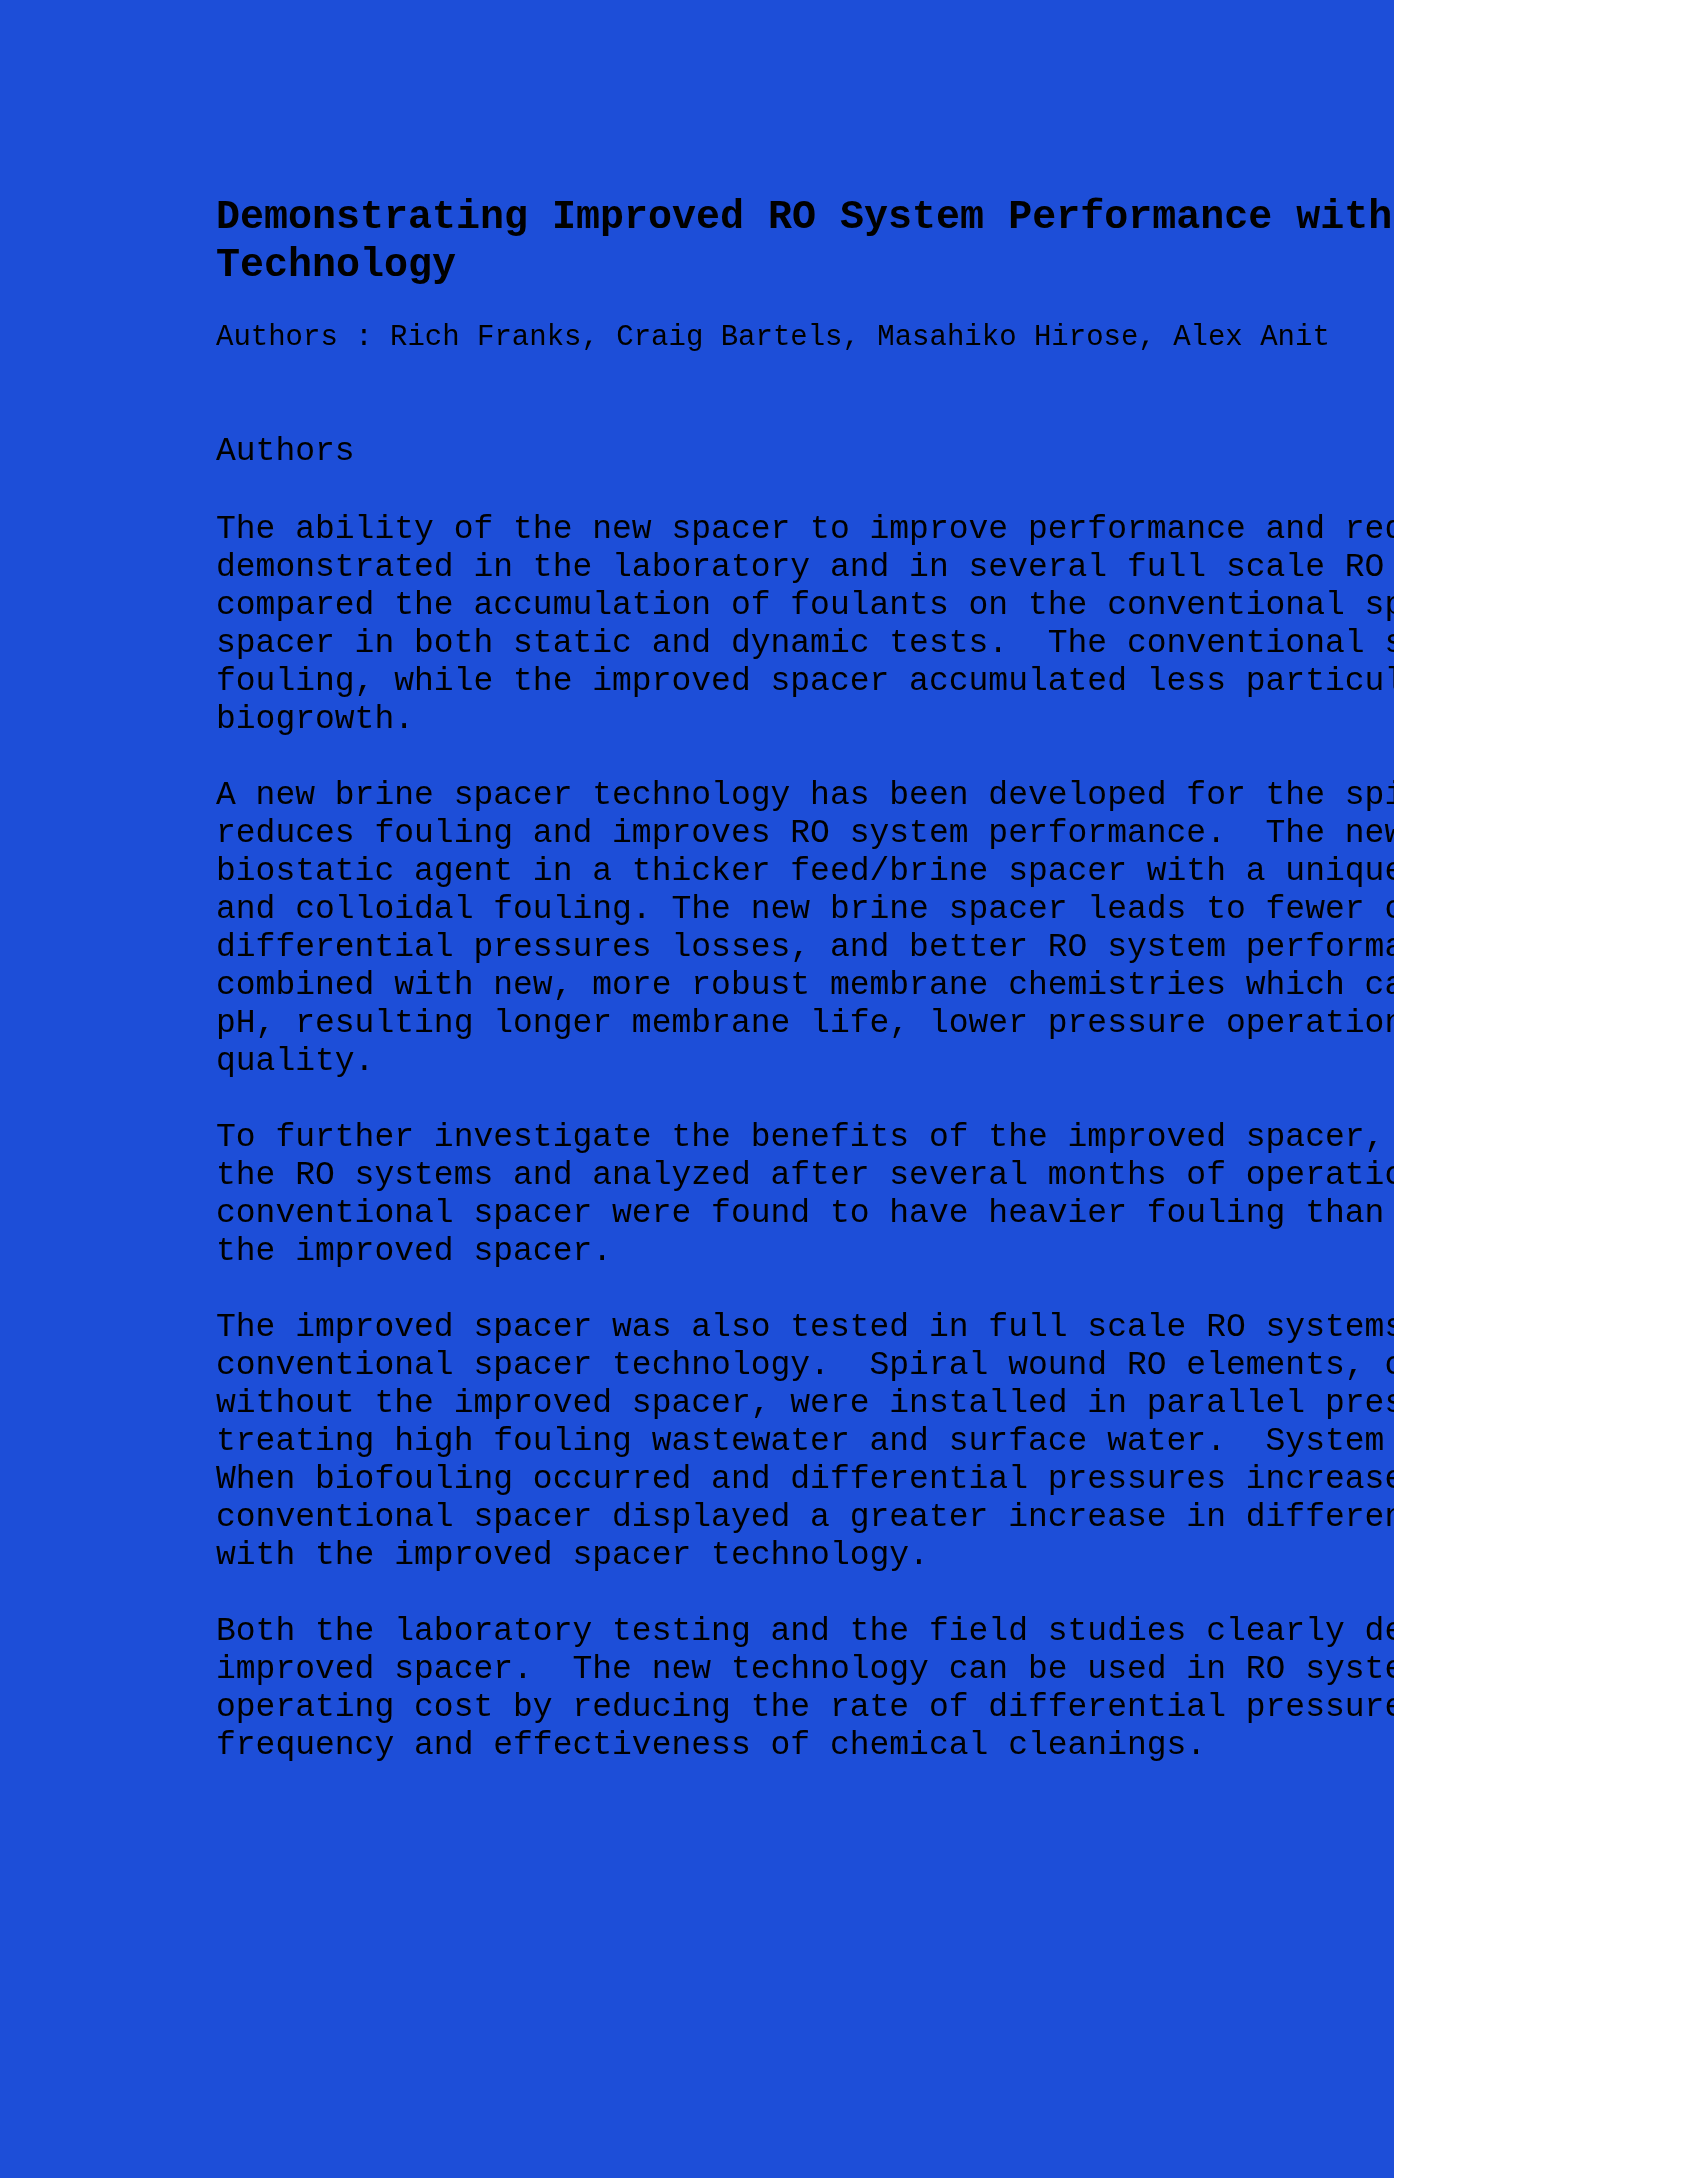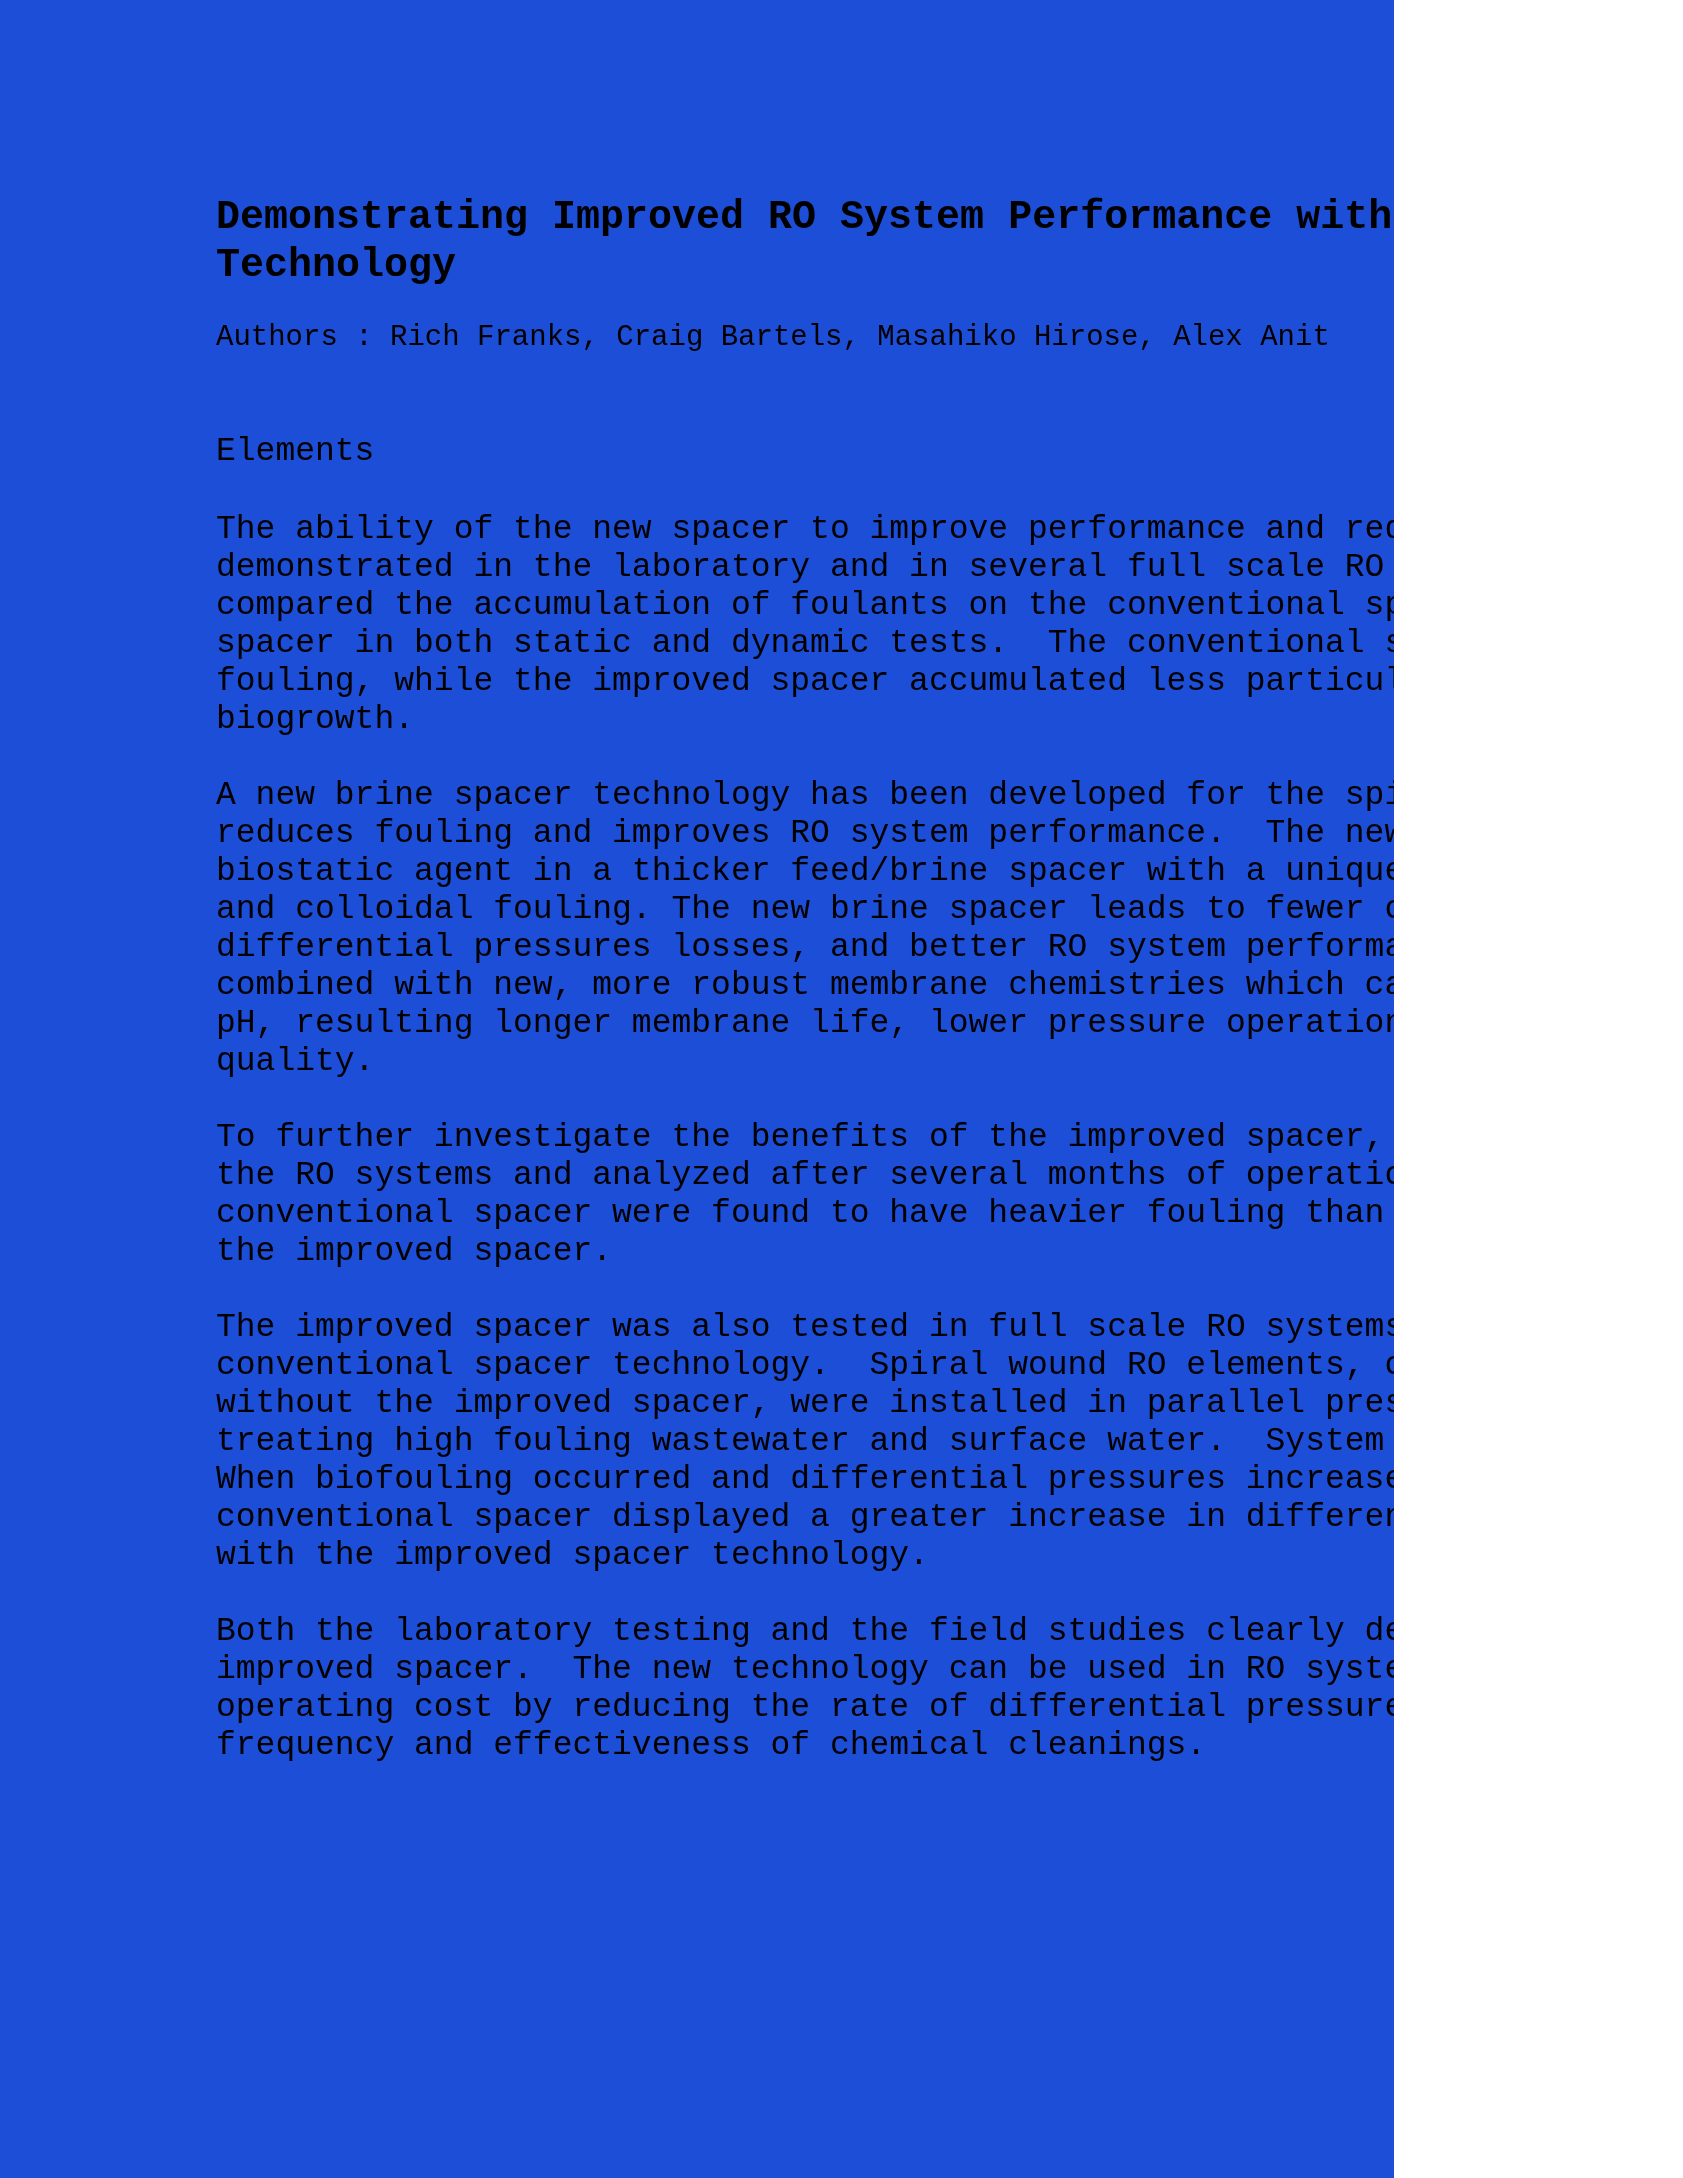--- a/index.html
+++ b/index.html
@@ -47,21 +47,21 @@
   }
 </style>
 </head>
 <body>
 
 <div class="page">
   <div class="content">
     <h1 class="title">Demonstrating Improved RO System Performance with New Low Differential (LD)
 Technology</h1>
     <p class="authors">Authors : Rich Franks, Craig Bartels, Masahiko Hirose, Alex Anit</p>
-    <h2 class="heading">Elements</h2>
+    <h2 class="heading">Authors</h2>
     <p class="para">The ability of the new spacer to improve performance and reduce fouling has been
 demonstrated in the laboratory and in several full scale RO systems.  Laboratory testing
 compared the accumulation of foulants on the conventional spacer and the improved
 spacer in both static and dynamic tests.  The conventional spacer accumulated heavier
 fouling, while the improved spacer accumulated less particulate foulants and suppressed
 biogrowth.</p>
     <p class="para">A new brine spacer technology has been developed for the spiral wound element which
 reduces fouling and improves RO system performance.  The new technology uses a
 biostatic agent in a thicker feed/brine spacer with a unique geometry to reduce biogrowth
 and colloidal fouling. The new brine spacer leads to fewer cleanings, a reduction in

